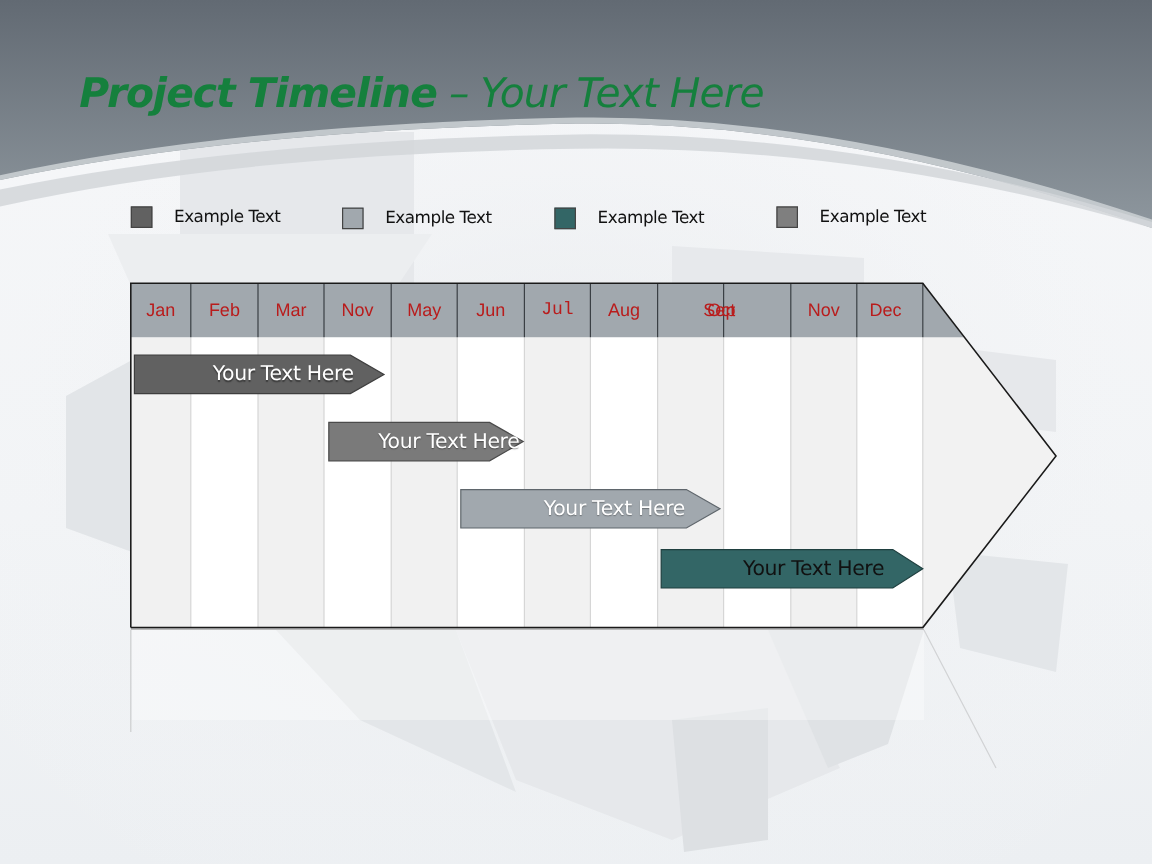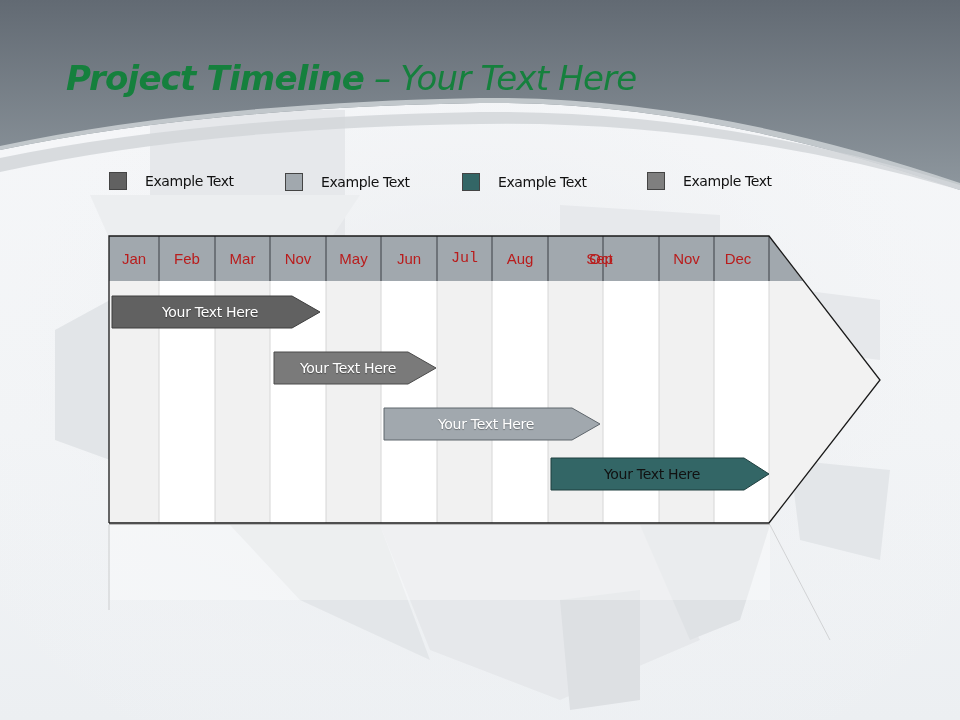--- a/index.html
+++ b/index.html
@@ -34,21 +34,21 @@
     .legend-swatch { width: 18px; height: 18px; border: 1px solid #444; box-sizing: border-box; }
     .legend-label { margin-left: 18px; font-size: 14px; font-weight: normal; color: #111; font-family: "DejaVu Sans", sans-serif; letter-spacing: -0.4px; }
 
     .timeline { position: absolute; left: 0; top: 0; width: 960px; height: 720px; }
     .month-label {
       position: absolute; top: 236px; height: 45px; line-height: 45px;
       text-align: center; color: #b91c1c; font-size: 15px;
     }
     .task-label {
       position: absolute; height: 32px; line-height: 32px; text-align: center;
-      font-size: 14px; font-family: "DejaVu Sans", sans-serif; letter-spacing: -0.3px;
+      font-size: 17px; font-family: "DejaVu Sans", sans-serif; letter-spacing: -0.3px; padding-left: 26px;
     }
   </style>
 </head>
 <body>
 
 <div class="bg-base"></div>
 
 <svg class="bg-building" width="960" height="720" viewBox="0 0 960 720">
   <defs>
     <radialGradient id="fog" cx="0.5" cy="0.55" r="0.6">

